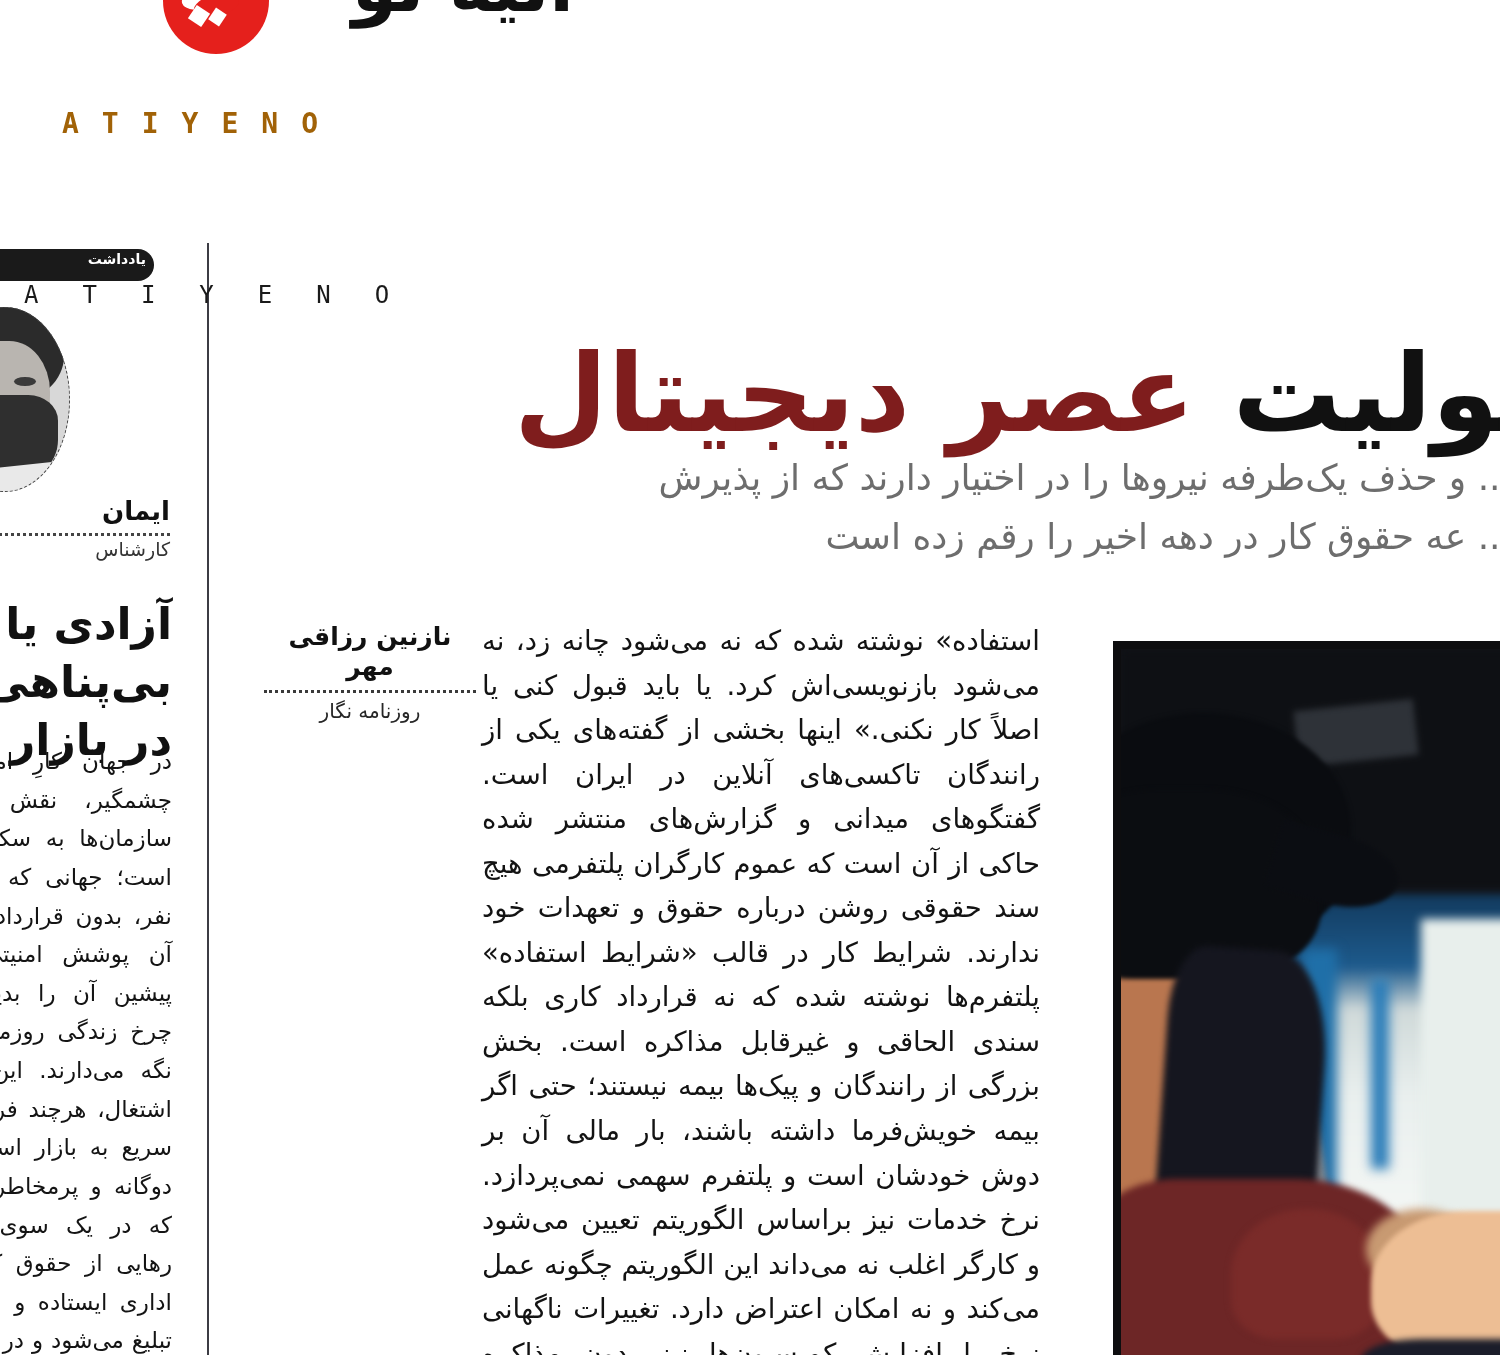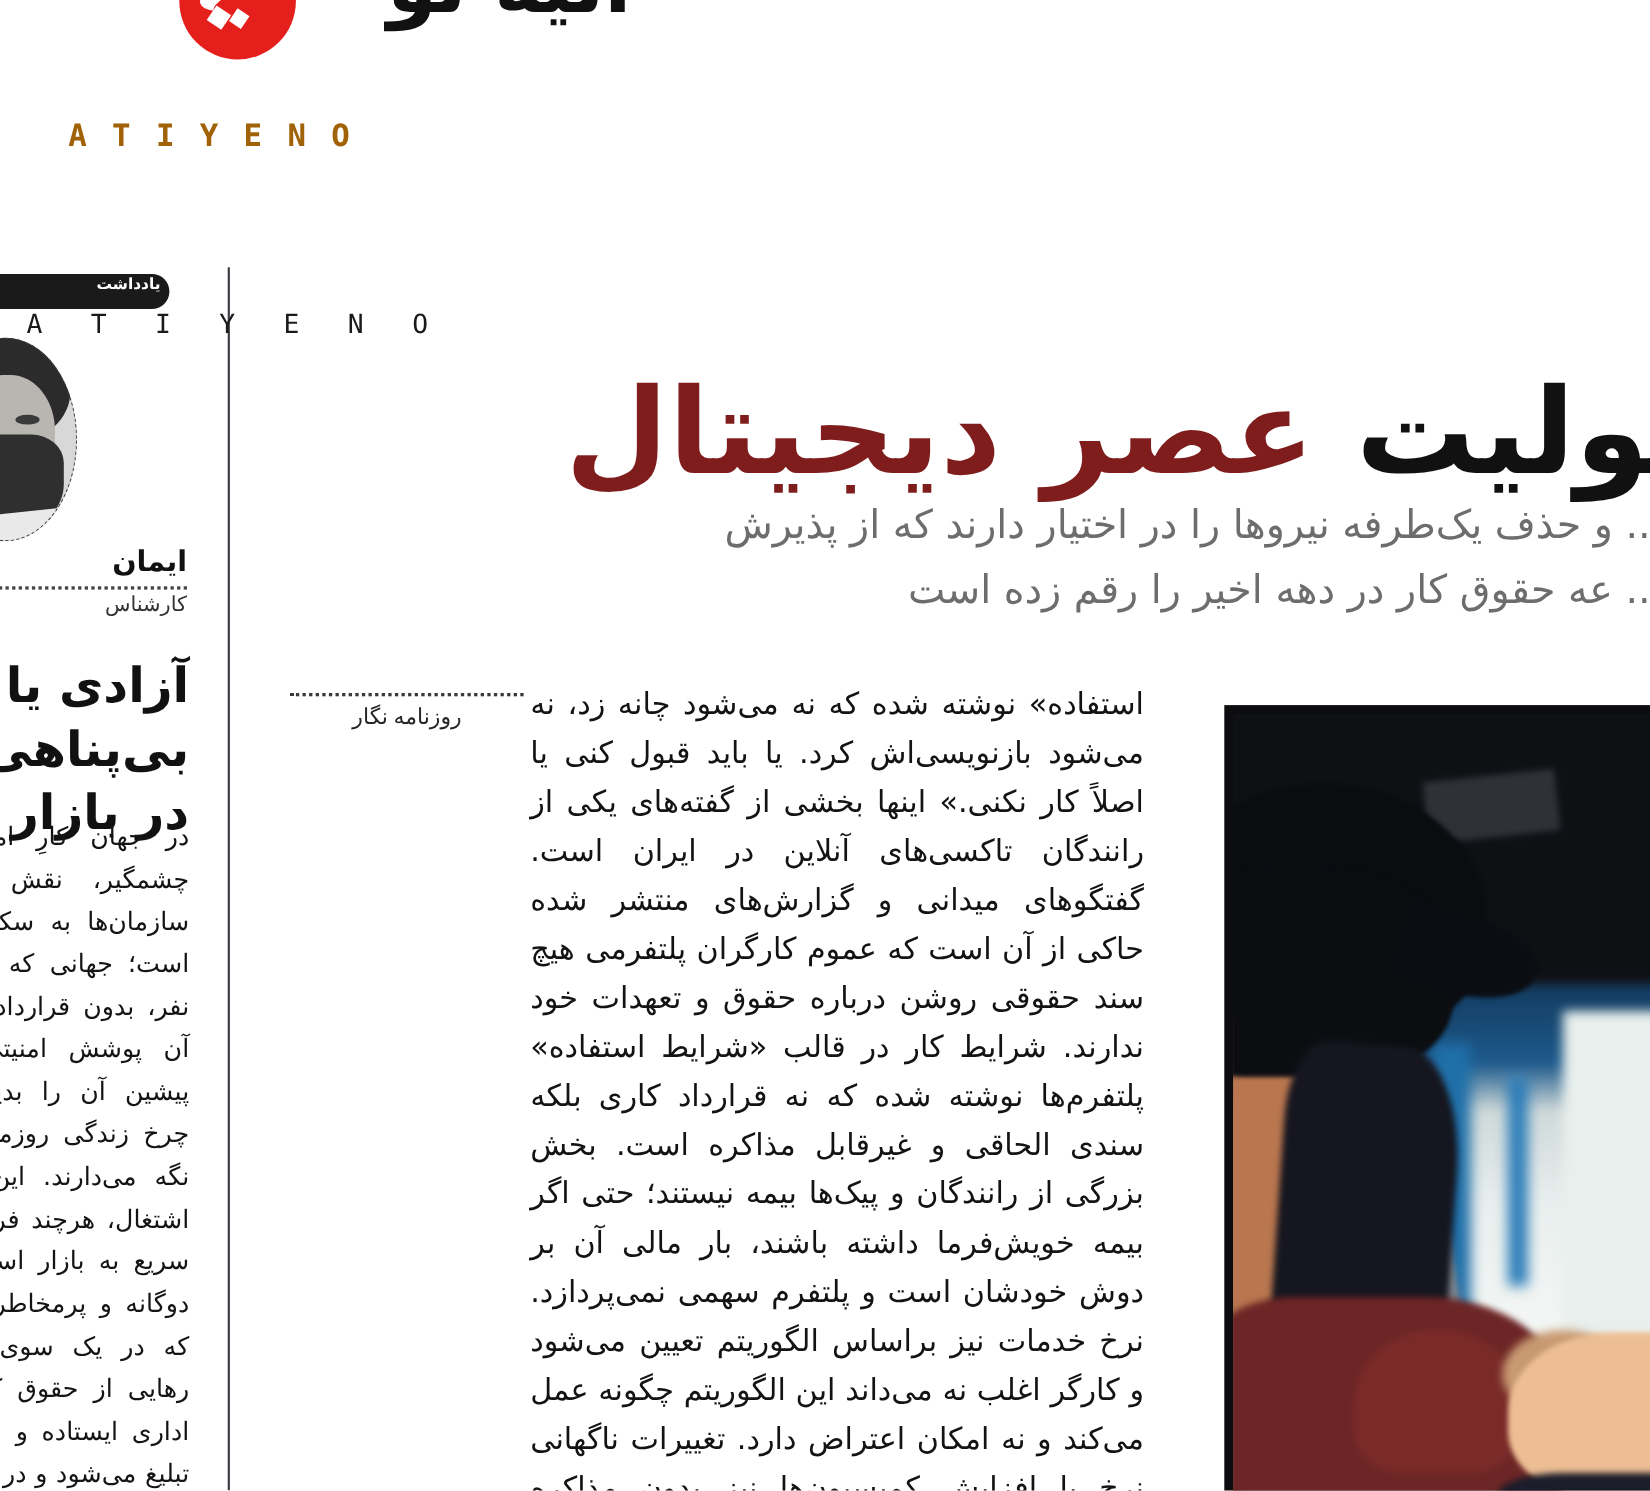--- a/index.html
+++ b/index.html
@@ -313,21 +313,20 @@
   }
   #byline-rule {
     margin: 8px 0 6px 0;
     width: 212px;
     height: 0;
     border-top: 3px dotted #3a3a3a;
   }
   #byline-role {
     font-size: 20px;
     color: #262626;
-    font-family: Liberation Serif, serif;
   }
 
   
   #main-body {
     position: absolute;
     right: 460px;
     top: 618px;
     width: 558px;
     text-align: justify;
     text-align-last: right;
@@ -546,20 +545,21 @@
 <div id="author-role">کارشناس</div>
 
 <div id="sidebar-headline">آزادی یا بی‌پناهی<br>در بازار کار</div>
 <div id="sidebar-body">در جهان کارِ امروز، با شتابی چشمگیر، نقش تعیین‌کننده از سازمان‌ها به سکوها منتقل شده است؛ جهانی که در آن میلیون‌ها نفر، بدون قرارداد رسمی و بدون آن پوشش امنیتی که نسل‌های پیشین آن را بدیهی می‌دانستند، چرخ زندگی روزمره خود را زنده نگه می‌دارند. این شکل تازه از اشتغال، هرچند فرصتی برای ورود سریع به بازار است، اما وضعیتی دوگانه و پرمخاطره را پدید آورده که در یک سوی آن انعطاف و رهایی از حقوق کارمندی و روال اداری ایستاده و استقلال حرفه‌ای تبلیغ می‌شود و در سوی دیگر غیاب بیمه، مزایای قانونی و تضمین درآمد، کارافتادگی یا حادثه را به تهدیدی روزمره بدل می‌کند.</div>
 
 <h1 id="headline"><span>ئولیت </span><span class="accent">عصر دیجیتال</span></h1>
 
 <div id="subhead">... و حذف یک‌طرفه نیروها را در اختیار دارند که از پذیرش<br>... عه حقوق کار در دهه اخیر را رقم زده است</div>
 
 <div id="byline">
+  <div id="byline-name">نازنین رزاقی مهر</div>
   <div id="byline-rule"></div>
   <div id="byline-role">روزنامه نگار</div>
 </div>
 
 <div id="main-body">استفاده» نوشته شده که نه می‌شود چانه زد، نه می‌شود بازنویسی‌اش کرد. یا باید قبول کنی یا اصلاً کار نکنی.» اینها بخشی از گفته‌های یکی از رانندگان تاکسی‌های آنلاین در ایران است. گفتگوهای میدانی و گزارش‌های منتشر شده حاکی از آن است که عموم کارگران پلتفرمی هیچ سند حقوقی روشن درباره حقوق و تعهدات خود ندارند. شرایط کار در قالب «شرایط استفاده» پلتفرم‌ها نوشته شده که نه قرارداد کاری بلکه سندی الحاقی و غیرقابل مذاکره است. بخش بزرگی از رانندگان و پیک‌ها بیمه نیستند؛ حتی اگر بیمه خویش‌فرما داشته باشند، بار مالی آن بر دوش خودشان است و پلتفرم سهمی نمی‌پردازد. نرخ خدمات نیز براساس الگوریتم تعیین می‌شود و کارگر اغلب نه می‌داند این الگوریتم چگونه عمل می‌کند و نه امکان اعتراض دارد. تغییرات ناگهانی نرخ یا افزایش کمیسیون‌ها نیز بدون مذاکره اعمال می‌شود. یک راننده تاکسی اینترنتی در این باره می‌گوید: «گاهی یک مسیر مشخص را چند بار می‌روی، اما هر بار قیمتش فرق دارد. نه کسی توضیح</div>
 
 <figure id="photo">
   <div class="inner">
     <div class="bg-wall"></div>
     <div class="bg-blue-col"></div>

